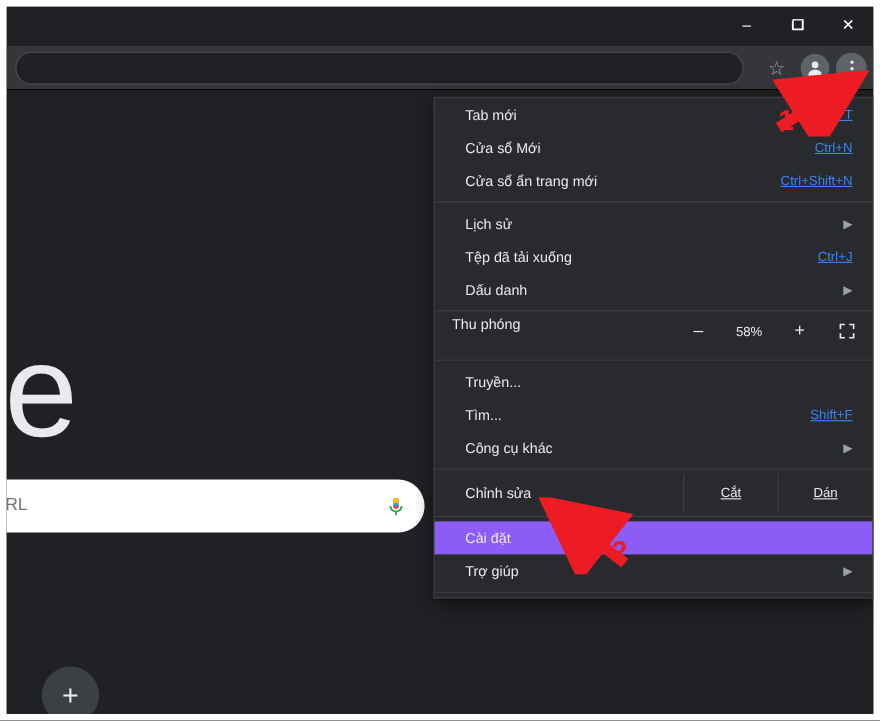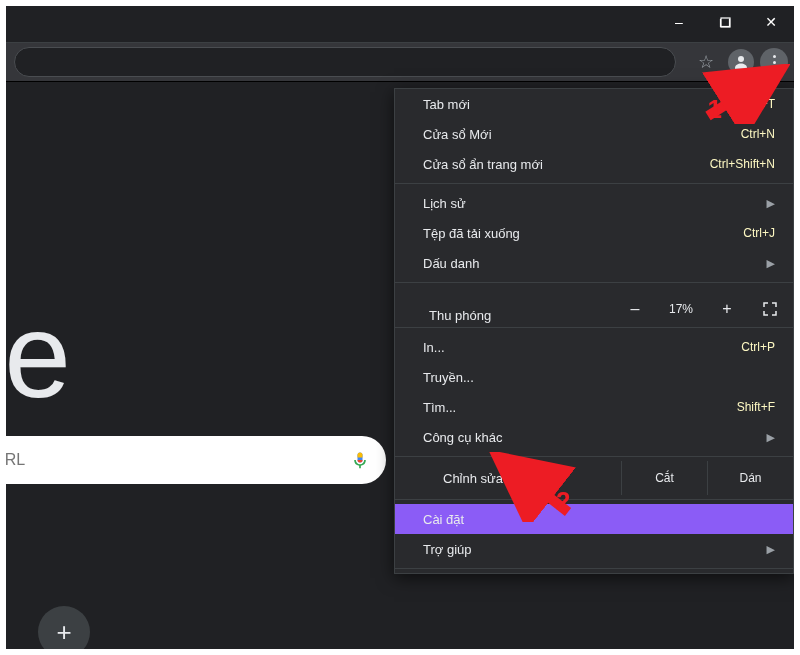--- a/index.html
+++ b/index.html
@@ -95,49 +95,49 @@
     font-size: 13px;
     color: #e8eaed;
   }
   .menu-item {
     display: flex; align-items: center;
     height: 30px;
     padding: 0 18px 0 28px;
   }
   .menu-item.hovered { background:#8b5cf6; }
   .menu-item .label { flex: 1; }
-  .menu-item .shortcut { color:#fef9c3; font-size:12px;}
+  .menu-item .shortcut { color:#3b82f6; font-size:12px;text-decoration:underline;}
   .menu-item .sub { color:#9aa0a6; margin-left:auto; font-size:11px;}
   .menu-sep { height:1px; background:#3c4043; margin:4px 0; }
   .zoom-row {
-    display:flex; align-items:flex-end; height:36px;
-    padding: 0 10px 0 34px;
+    display:flex; align-items:flex-start; height:36px;
+    padding: 0 10px 0 16px;
   }
   .zoom-row .label { flex:1; }
   .zoom-ctrl { display:flex; align-items:center; gap:10px; color:#e8eaed;}
   .zoom-ctrl button {
     background:none;border:none;color:#e8eaed;
     width:28px;height:28px;font-size:16px;cursor:pointer;
   }
   .zoom-ctrl .pct { width:44px; text-align:center; font-size:12px;}
   .fullscreen {
     width:26px;height:26px;display:flex;align-items:center;justify-content:center;
     margin-left:6px;
   }
   .edit-row {
     display:flex; align-items:center; height:34px;
     padding: 0 0 0 28px;
-    margin-left: 20px;
   }
   .edit-row .label { flex:1; }
   .edit-btn {
     flex: 0 0 86px; height:34px; text-align:center;
     border-left:1px solid #3c4043;
     display:flex;align-items:center;justify-content:center;
     font-size:12px;
+    text-decoration:underline;
   }
   
   .arrow {
     position: absolute; z-index: 50;
     pointer-events: none;
   }
   .arrow1 { top: 58px; right: 4px; width: 90px; height: 60px; }
   .arrow2 { top: 446px; left: 480px; width: 100px; height: 70px; }
   .num-label {
     position: absolute; z-index: 51;
@@ -224,36 +224,32 @@
     <span class="label">Dấu danh</span>
     <span class="sub">▶</span>
   </div>
 
   <div class="menu-sep"></div>
 
   <div class="zoom-row">
     <span class="label">Thu phóng</span>
     <div class="zoom-ctrl">
       <button>–</button>
-      <span class="pct">17%</span>
+      <span class="pct">58%</span>
       <button>+</button>
       <span class="fullscreen">
         <svg width="16" height="16" viewBox="0 0 16 16" fill="none" stroke="#e8eaed" stroke-width="1.5">
           <path d="M2 6V2h4M14 6V2h-4M2 10v4h4M14 10v4h-4"></path>
         </svg>
       </span>
     </div>
   </div>
 
   <div class="menu-sep"></div>
 
-  <div class="menu-item">
-    <span class="label">In...</span>
-    <span class="shortcut">Ctrl+P</span>
-  </div>
   <div class="menu-item">
     <span class="label">Truyền...</span>
   </div>
   <div class="menu-item">
     <span class="label">Tìm...</span>
     <span class="shortcut">Shift+F</span>
   </div>
   <div class="menu-item">
     <span class="label">Công cụ khác</span>
     <span class="sub">▶</span>

